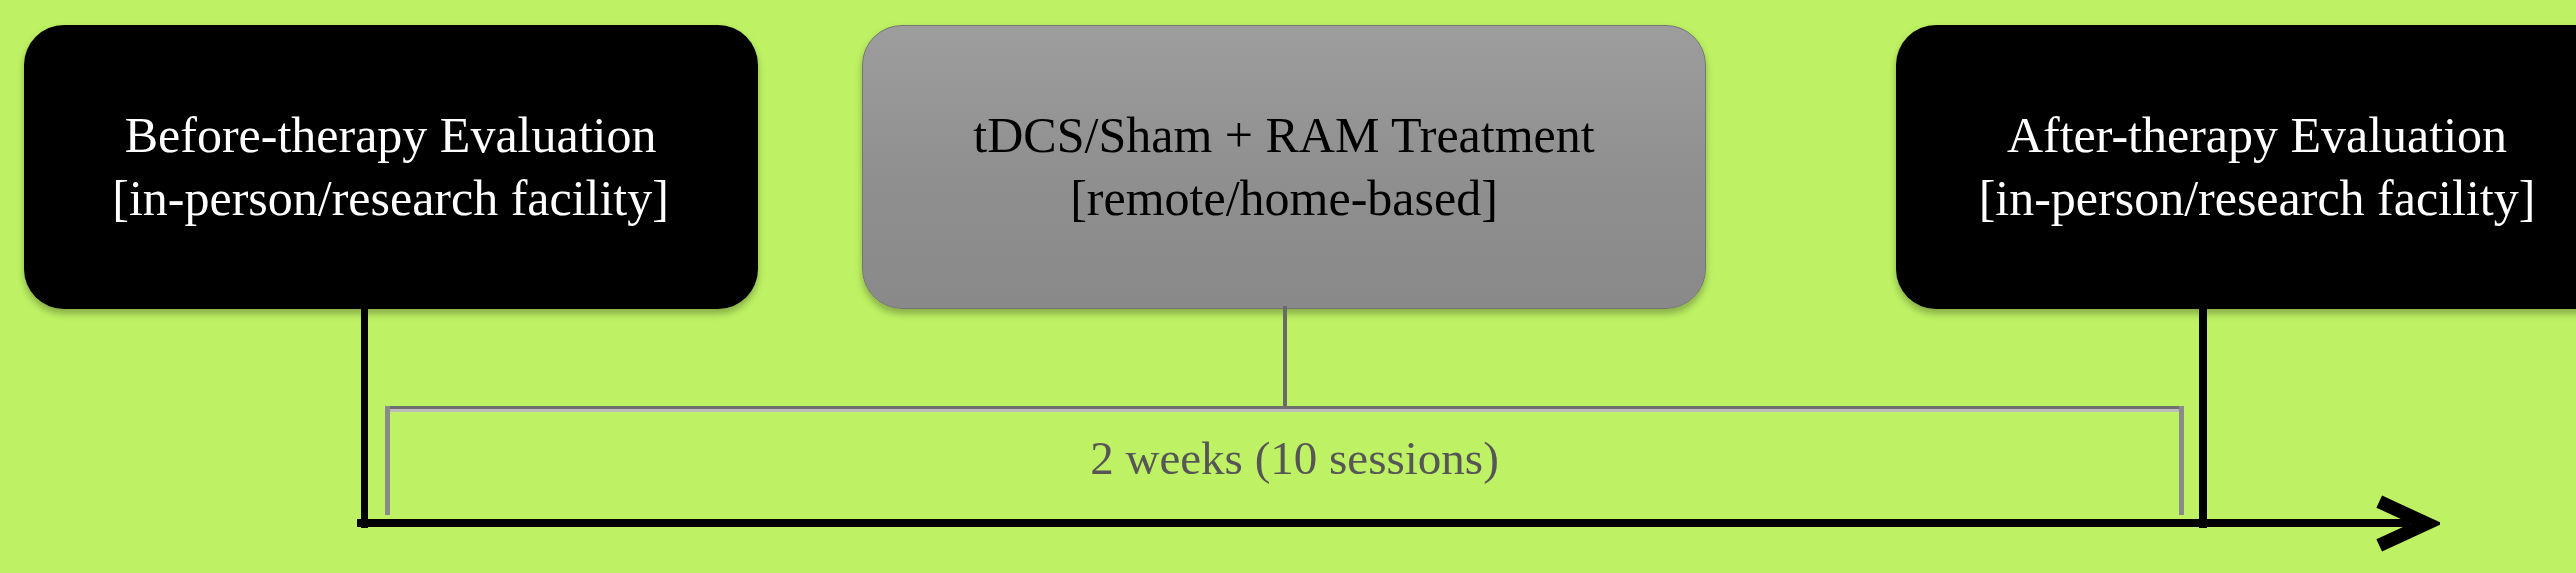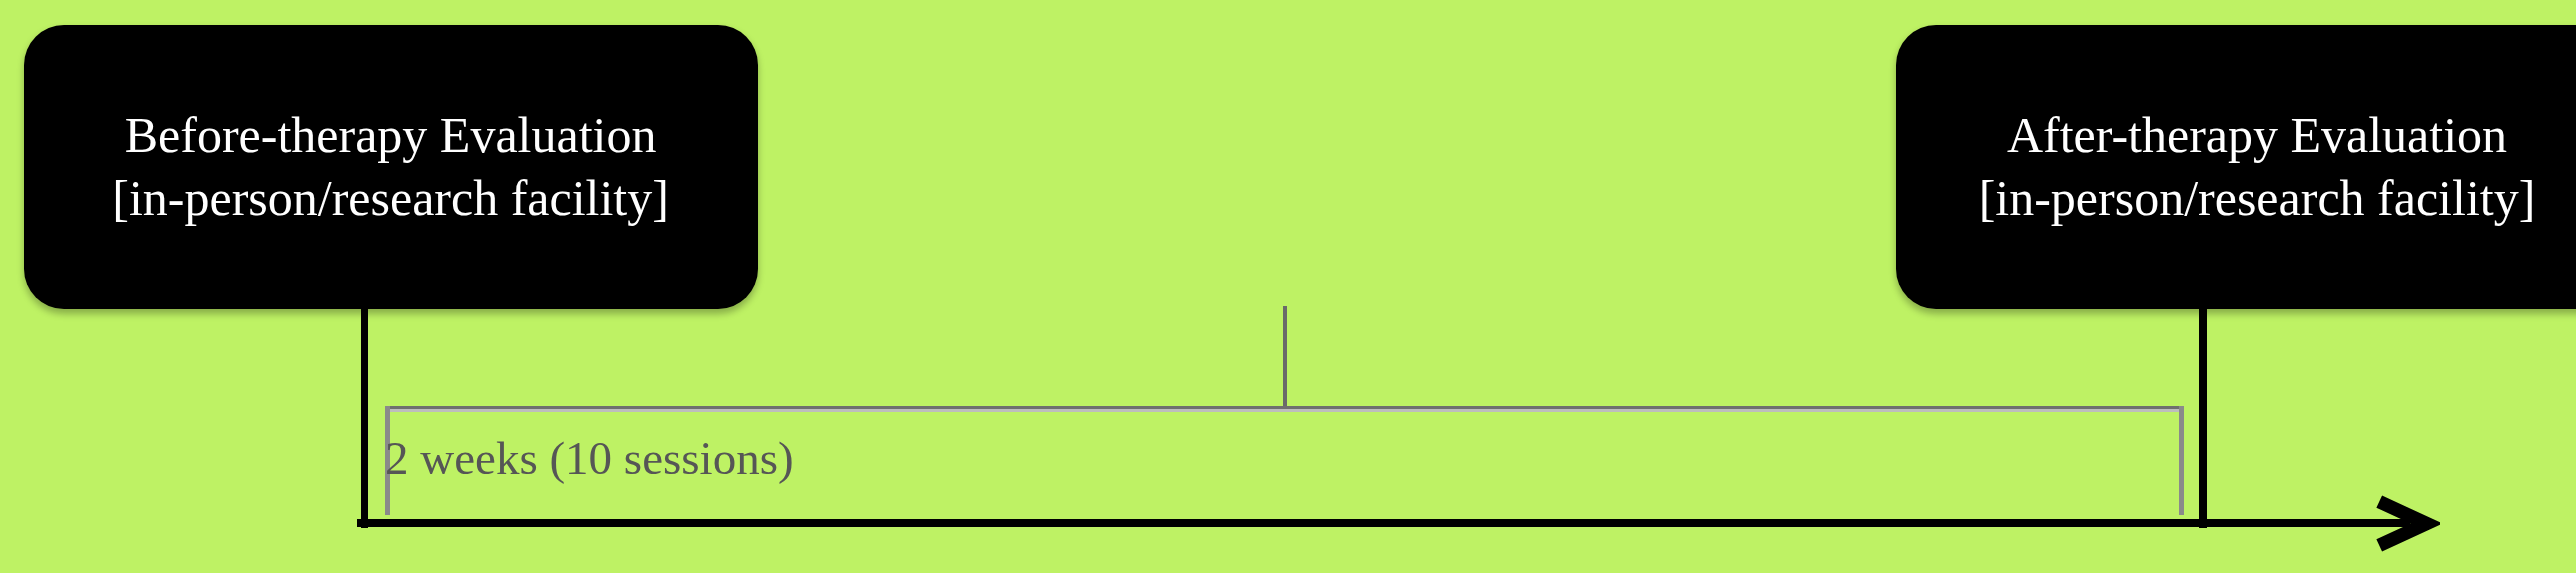--- a/index.html
+++ b/index.html
@@ -73,25 +73,26 @@
     position: absolute;
     top: 406px;
     width: 5px; height: 109px;
     background: #8a8a8a;
   }
   #bracket-left  { left: 385px;  }
   #bracket-right { left: 2179px; }
 
   .duration-label {
     position: absolute;
-    left: 385px; top: 431px;
+    left: 368px; top: 431px;
     width: 1799px;
-    text-align: left;
+    text-align: center;
     font-size: 47px;
     color: #565656;
+    padding-left: 27px;
   }
 
   
   .timeline-line {
     position: absolute;
     left: 357px; top: 519px;
     width: 2053px; height: 8.4px;
     background: #000000;
   }
   .timeline-arrowhead {
@@ -102,20 +103,24 @@
 </head>
 <body>
 
 <div class="canvas">
 
   <div class="stage-box box-black" id="box-before">
     <span class="box-line">Before-therapy Evaluation</span>
     <span class="box-line">[in-person/research facility]</span>
   </div>
 
+  <div class="stage-box box-gray" id="box-treat">
+    <span class="box-line">tDCS/Sham + RAM Treatment</span>
+    <span class="box-line">[remote/home-based]</span>
+  </div>
 
   <div class="stage-box box-black" id="box-after">
     <span class="box-line">After-therapy Evaluation</span>
     <span class="box-line">[in-person/research facility]</span>
   </div>
 
   <div class="connector" id="connector-before"></div>
   <div class="connector" id="connector-treat"></div>
   <div class="connector" id="connector-after"></div>
 

